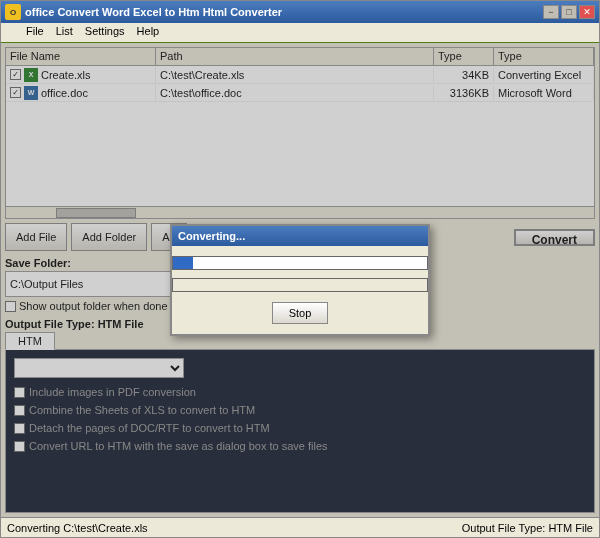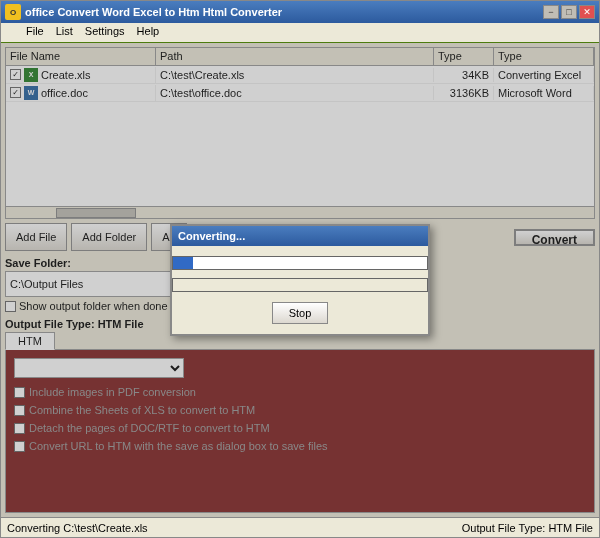--- a/index.html
+++ b/index.html
@@ -263,21 +263,21 @@
       z-index: 1;
     }
     .tab.active {
       background: white;
       border-bottom: 1px solid white;
       z-index: 2;
     }
     .options-panel {
       border: 1px solid #999;
       border-top: none;
-      background: #7f1d1d;
+      background: #0f172a;
       padding: 8px;
       flex: 1;
     }
     .option-row {
       display: flex;
       align-items: center;
       gap: 4px;
       margin-bottom: 6px;
     }
     .select-wrapper {

